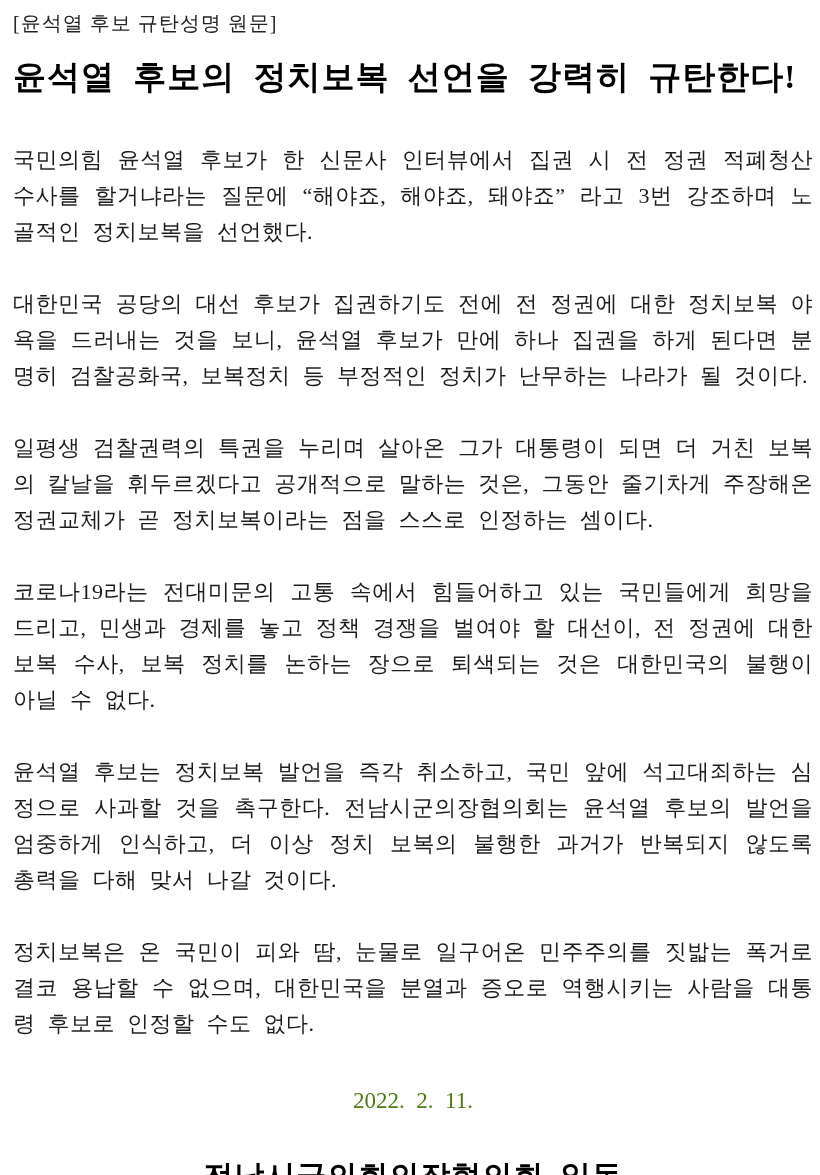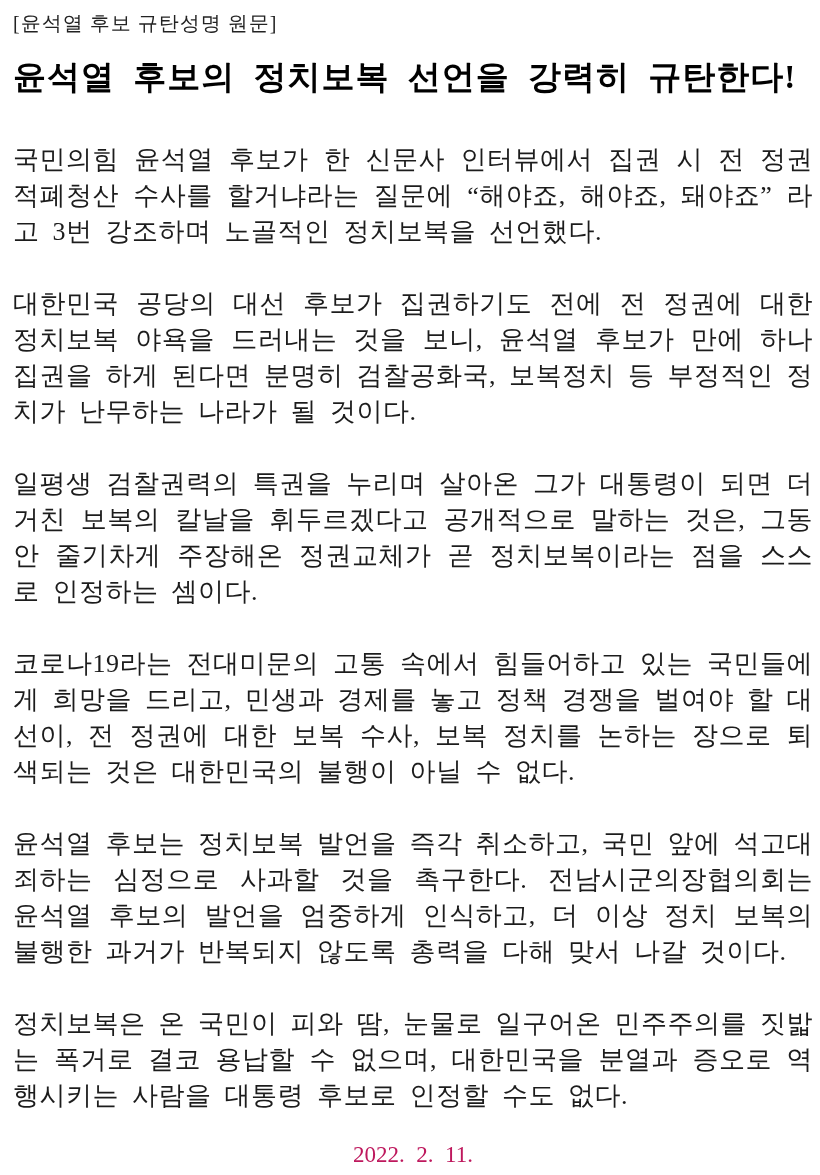--- a/index.html
+++ b/index.html
@@ -29,37 +29,37 @@
     font-weight: bold;
     color: #000000;
     text-align: left;
     word-spacing: 9px;
     letter-spacing: 1px;
     line-height: 42px;
     margin-bottom: 44px;
     white-space: nowrap;
   }
   .body-text .para {
-    font-size: 26px;
+    font-size: 22px;
     line-height: 36px;
     text-align: justify;
     text-justify: inter-word;
     word-spacing: 6px;
     letter-spacing: 0.5px;
     margin-bottom: 36px;
     color: #1c1c1c;
   }
   .body-text .para:last-child { margin-bottom: 0; }
   .doc-date {
-    margin-top: 26px;
+    margin-top: 44px;
     text-align: center;
     font-size: 23px;
     line-height: 30px;
     white-space: pre;
-    color: #be185d;
+    color: #4d7c0f;
   }
   .doc-signature {
     margin-top: 40px;
     text-align: center;
     font-size: 30px;
     font-weight: bold;
     word-spacing: 8px;
     letter-spacing: 1px;
     color: #000000;
   }

